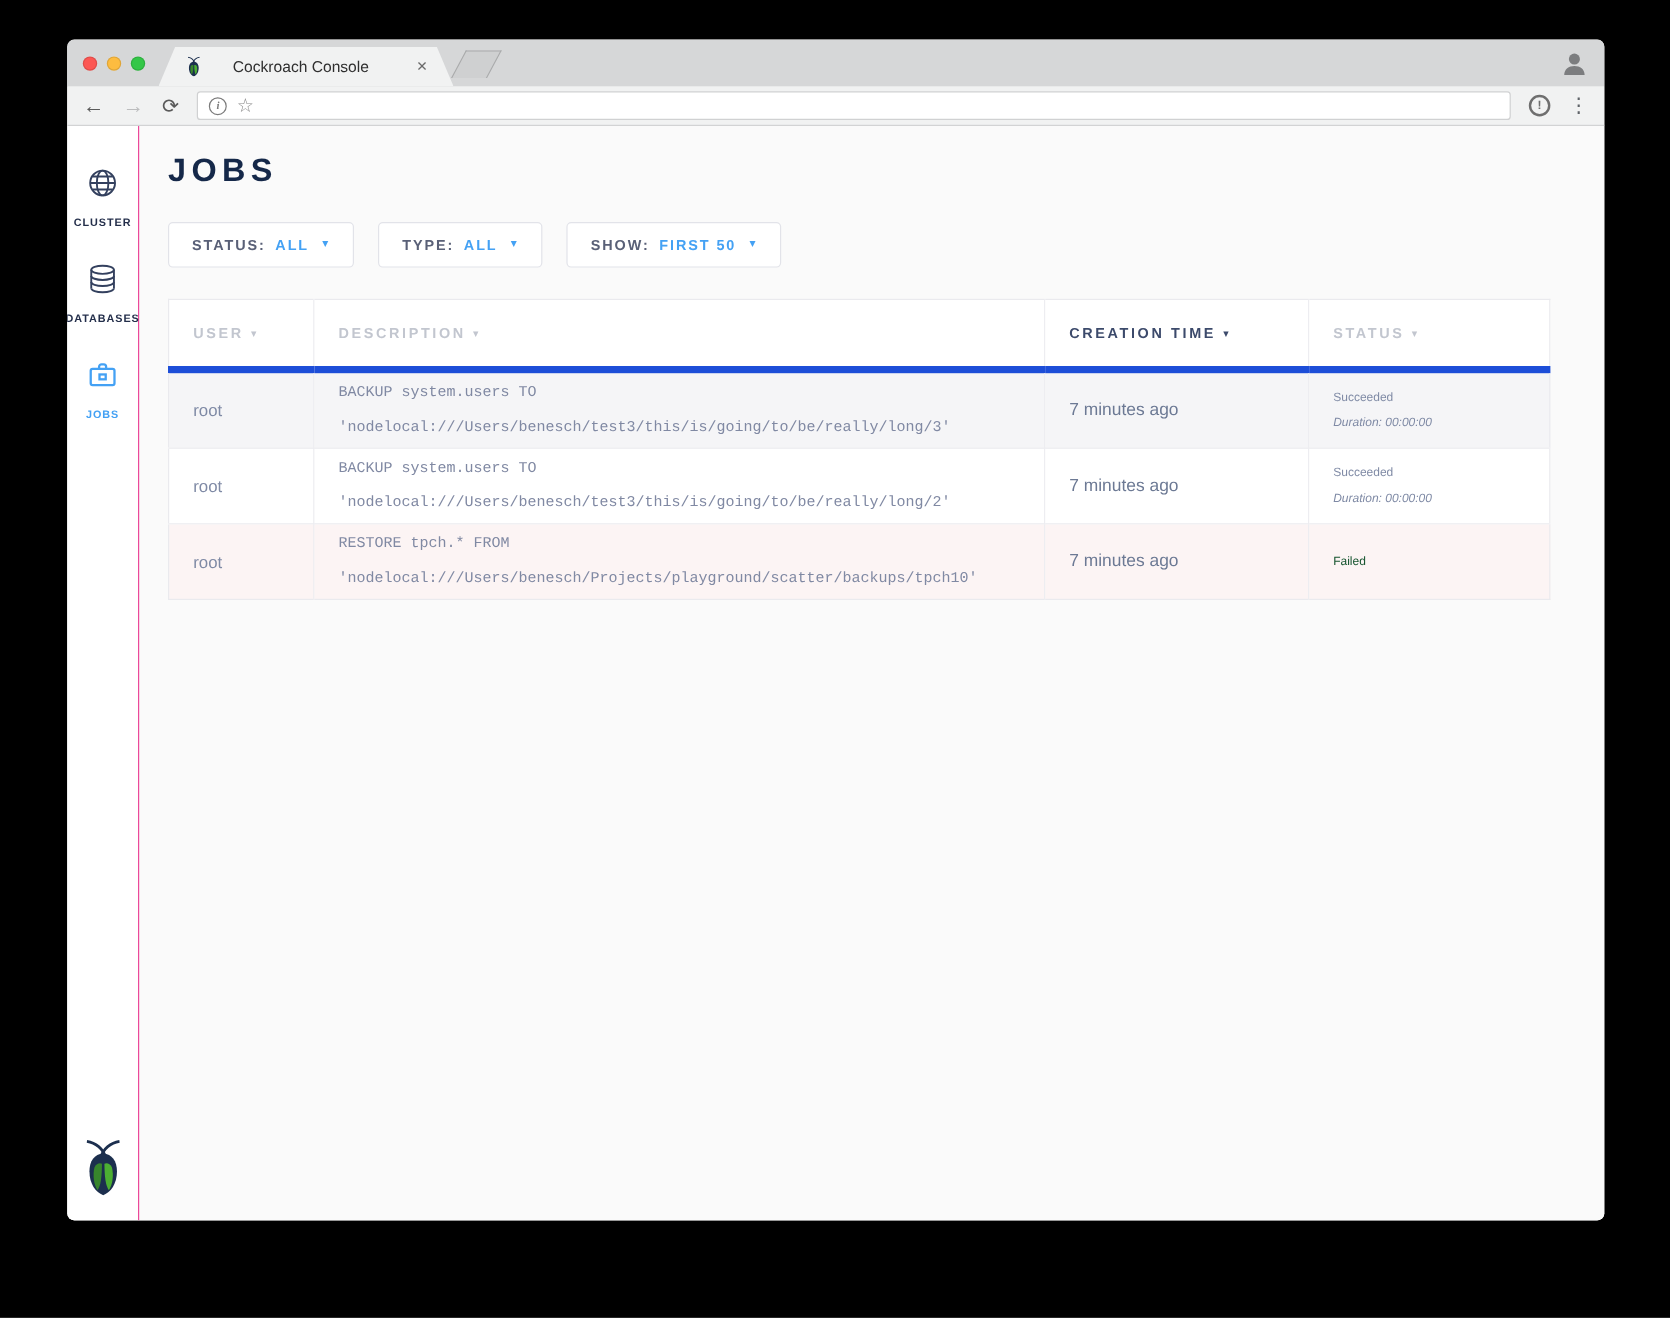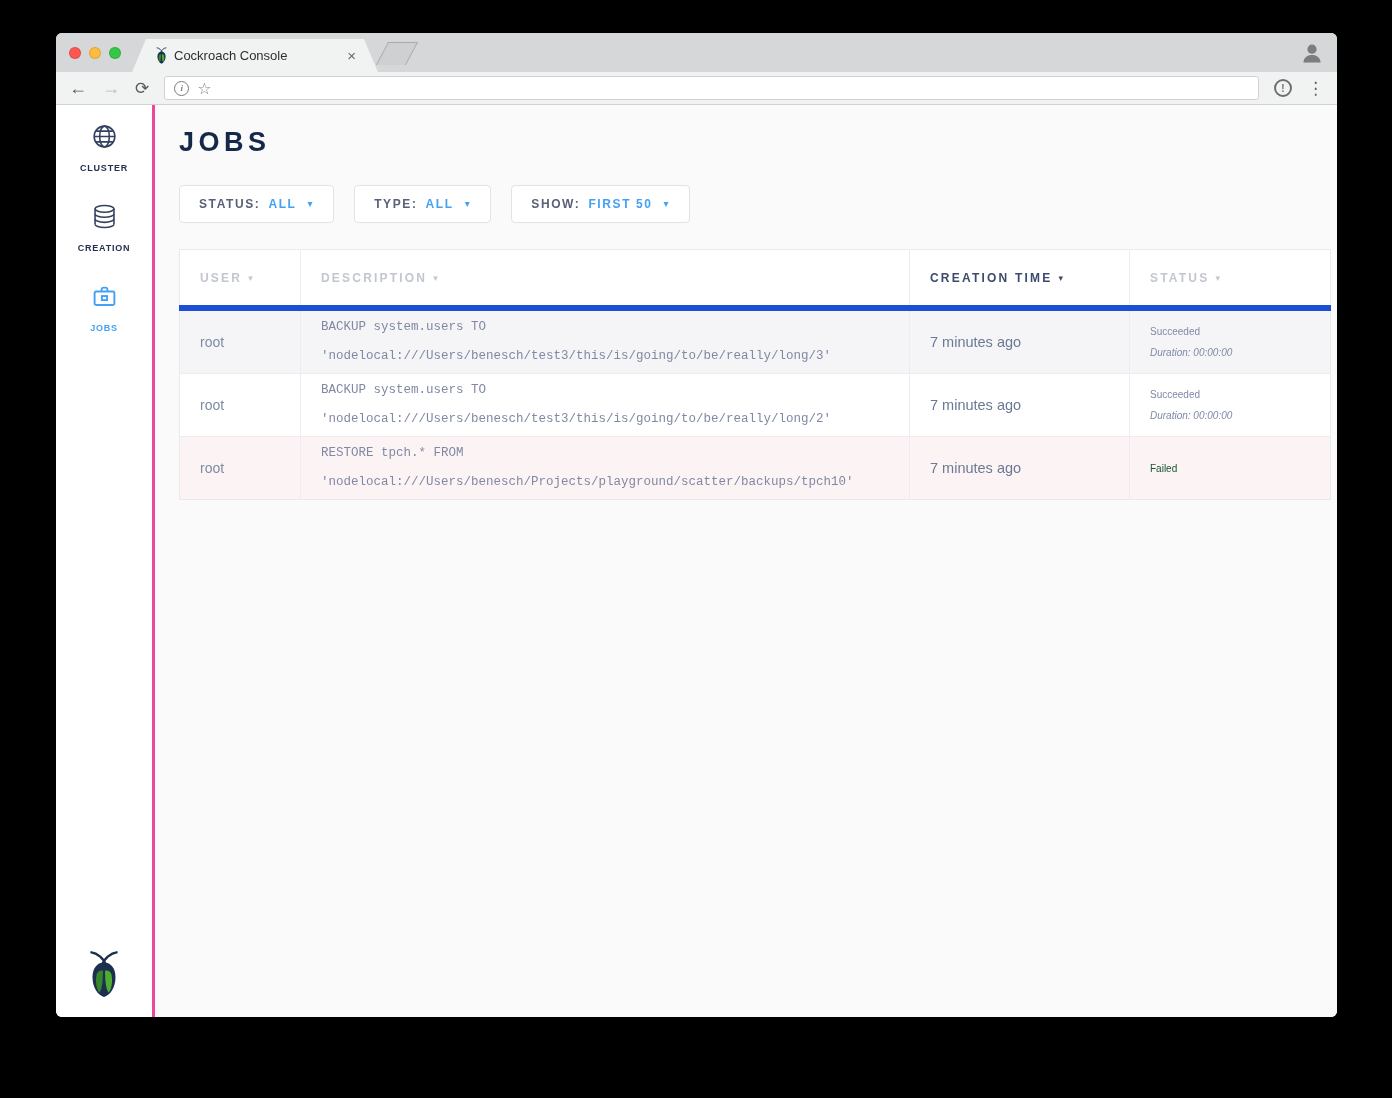--- a/index.html
+++ b/index.html
@@ -7,21 +7,21 @@
   .window{position:absolute;left:56px;top:33px;width:1281px;height:984px;background:#fff;
     border-radius:6px;overflow:hidden;box-shadow:0 12px 48px rgba(0,0,0,.65);}
 
   
   .tabstrip{height:39px;background:#d6d7d8;position:relative;}
   .traffic{position:absolute;top:14px;left:13px;display:flex;gap:8px;}
   .light{width:12px;height:12px;border-radius:50%;box-shadow:inset 0 0 0 1px rgba(0,0,0,.12);}
   .light.red{background:#fc5753;} .light.yellow{background:#fdbc40;} .light.green{background:#34c748;}
   .tab{position:absolute;left:76px;top:6px;width:246px;height:33px;background:#f1f2f2;
     clip-path:polygon(0 100%,14px 0,calc(100% - 14px) 0,100% 100%);
-    display:flex;align-items:center;padding:0 22px;box-sizing:border-box;gap:5px;}
+    display:flex;align-items:center;padding:0 22px;box-sizing:border-box;gap:25px;}
   .tab-title{font-size:13px;color:#2f2f2f;flex:1;white-space:nowrap;overflow:hidden;}
   .tab-close{font-size:15px;color:#6a6a6a;line-height:1;}
   .newtab{position:absolute;left:326px;top:9px;width:28px;height:22px;background:#cfd0d1;
     border:1px solid #a9aaab;transform:skewX(-28deg);border-bottom:none;}
   .avatar{position:absolute;right:13px;top:8px;width:24px;height:24px;}
   .toolbar{height:32px;background:#f1f2f2;border-bottom:1px solid #d2d3d4;
     display:flex;align-items:center;padding:0 13px;gap:15px;}
   .nav-glyph{font-size:18px;color:#5a5a5a;line-height:1;}
   .nav-glyph.disabled{color:#bcbdbe;}
   .nav-glyph.reload{font-size:17px;}
@@ -32,22 +32,22 @@
     font-family:"Liberation Serif",serif;font-style:italic;flex-shrink:0;}
   .url-text{font-size:13.5px;flex:1;white-space:nowrap;overflow:hidden;}
   .url-host{color:#3a3a3a;} .url-path{color:#8b8b8b;}
   .star{font-size:16px;color:#8a8a8a;}
   .ext-badge{width:14px;height:14px;border:2px solid #6f6f6f;border-radius:50%;
     font-size:10px;font-weight:700;color:#6f6f6f;display:flex;align-items:center;justify-content:center;}
   .dots{font-size:17px;color:#5f6368;letter-spacing:0;}
 
   
   .content{display:flex;height:912px;}
-  .sidebar{width:99px;flex-shrink:0;background:#fff;border-right:3px solid #ec4899;
-    position:relative;padding-top:18px;box-sizing:border-box;}
+  .sidebar{width:60px;flex-shrink:0;background:#fff;border-right:1px solid #ec4899;
+    position:relative;padding-top:34px;box-sizing:border-box;}
   .nav-item{height:80px;display:flex;flex-direction:column;align-items:center;cursor:pointer;}
   .nav-label{margin-top:9px;font-size:9px;font-weight:700;letter-spacing:.8px;color:#242f4b;}
   .nav-item.active .nav-label{color:#44a1f4;}
   .side-logo{position:absolute;bottom:15px;left:50%;transform:translateX(-50%);}
 
   .main{flex:1;background:#fafafa;padding:0 26px 0 24px;box-sizing:border-box;overflow:hidden;}
   .page-title{margin:22px 0 0;font-size:27px;font-weight:700;letter-spacing:4.5px;color:#152849;}
   .filters{display:flex;gap:20px;margin-top:27px;}
   .filter-btn{height:38px;background:#fff;border:1px solid #e2e3e9;border-radius:4px;
     display:flex;align-items:center;padding:0 19px;box-sizing:border-box;
@@ -140,21 +140,21 @@
         <span>
           <svg width="27" height="27" viewBox="0 0 24 24" fill="none" stroke="#33405e" stroke-width="1.4">
             <ellipse cx="12" cy="5.2" rx="8.4" ry="3"></ellipse>
             <path d="M3.6 5.2 V18.8"></path>
             <path d="M20.4 5.2 V18.8"></path>
             <path d="M3.6 9.7 a8.4 3 0 0 0 16.8 0"></path>
             <path d="M3.6 14.2 a8.4 3 0 0 0 16.8 0"></path>
             <path d="M3.6 18.8 a8.4 3 0 0 0 16.8 0"></path>
           </svg>
         </span>
-        <span class="nav-label">CREATION</span>
+        <span class="nav-label">DATABASES</span>
       </div>
       <div class="nav-item active">
         <span>
           <svg width="27" height="27" viewBox="0 0 24 24" fill="none" stroke="#44a1f4" stroke-width="1.7">
             <rect x="3.2" y="7.5" width="17.6" height="12" rx="1.4"></rect>
             <path d="M9.4 7.5 V5.9 a1.8 1.8 0 0 1 1.8 -1.8 h1.6 a1.8 1.8 0 0 1 1.8 1.8 V7.5"></path>
             <rect x="9.7" y="11.6" width="4.6" height="3.6"></rect>
           </svg>
         </span>
         <span class="nav-label">JOBS</span>

